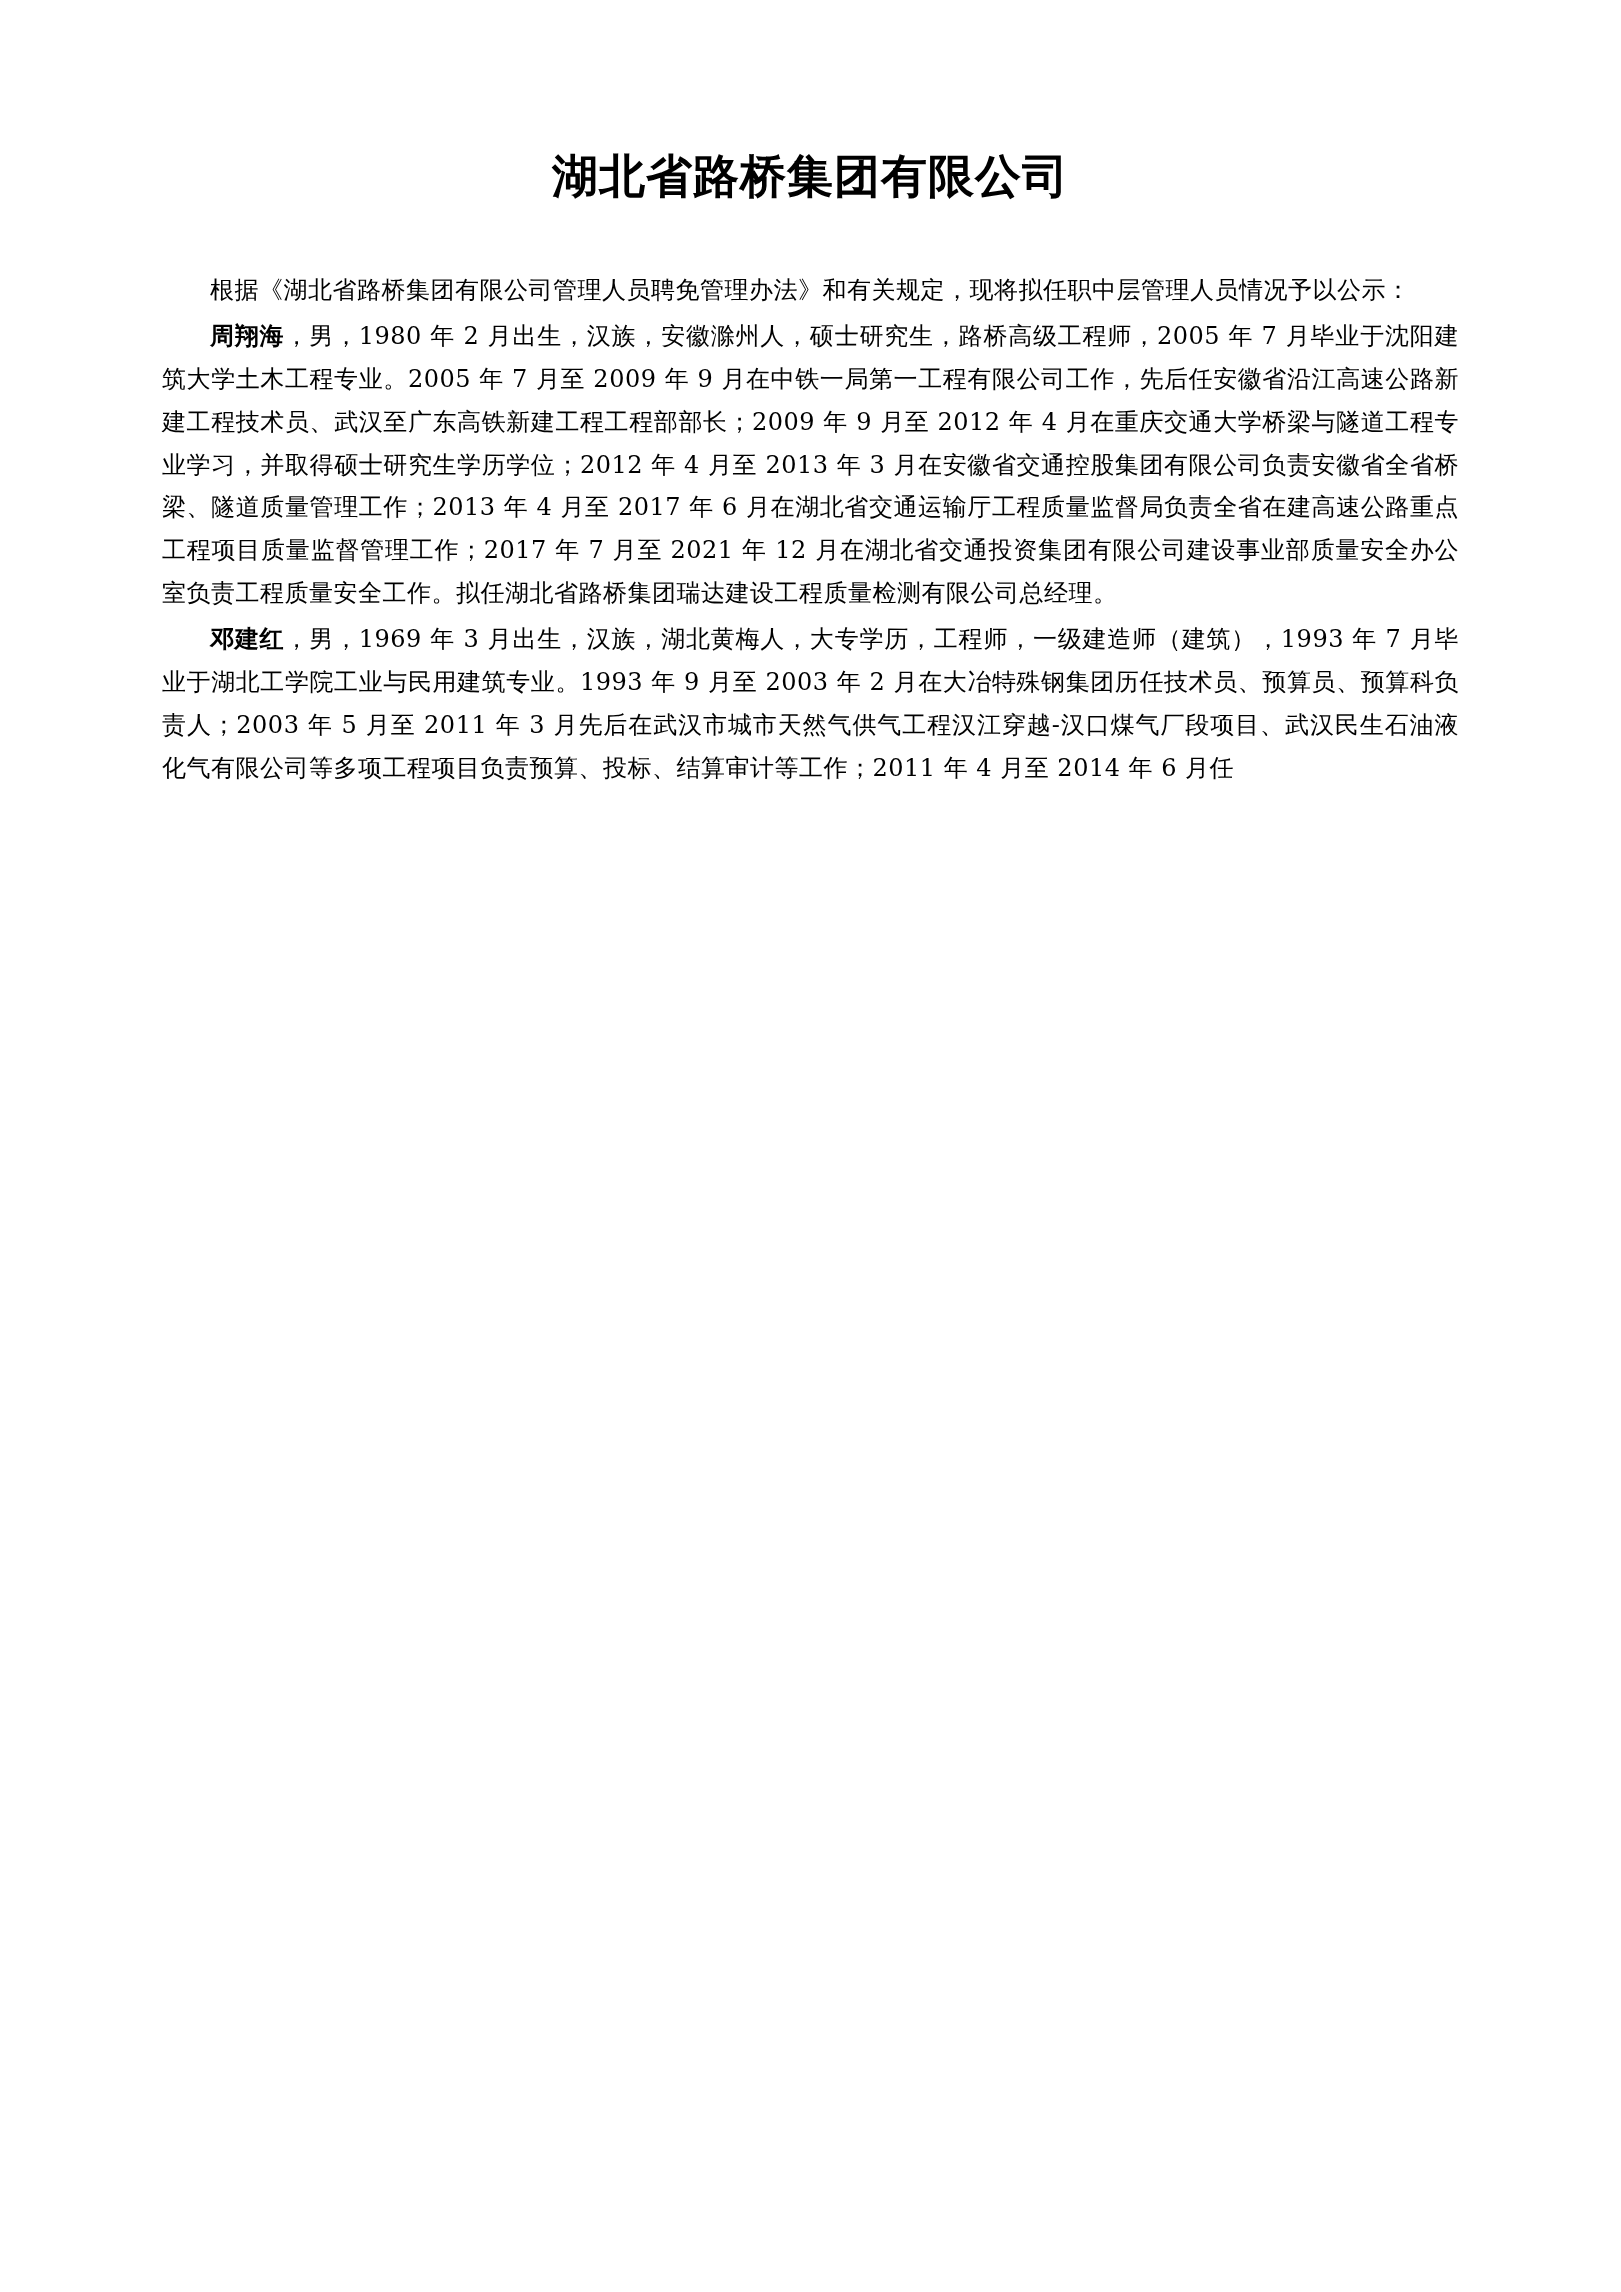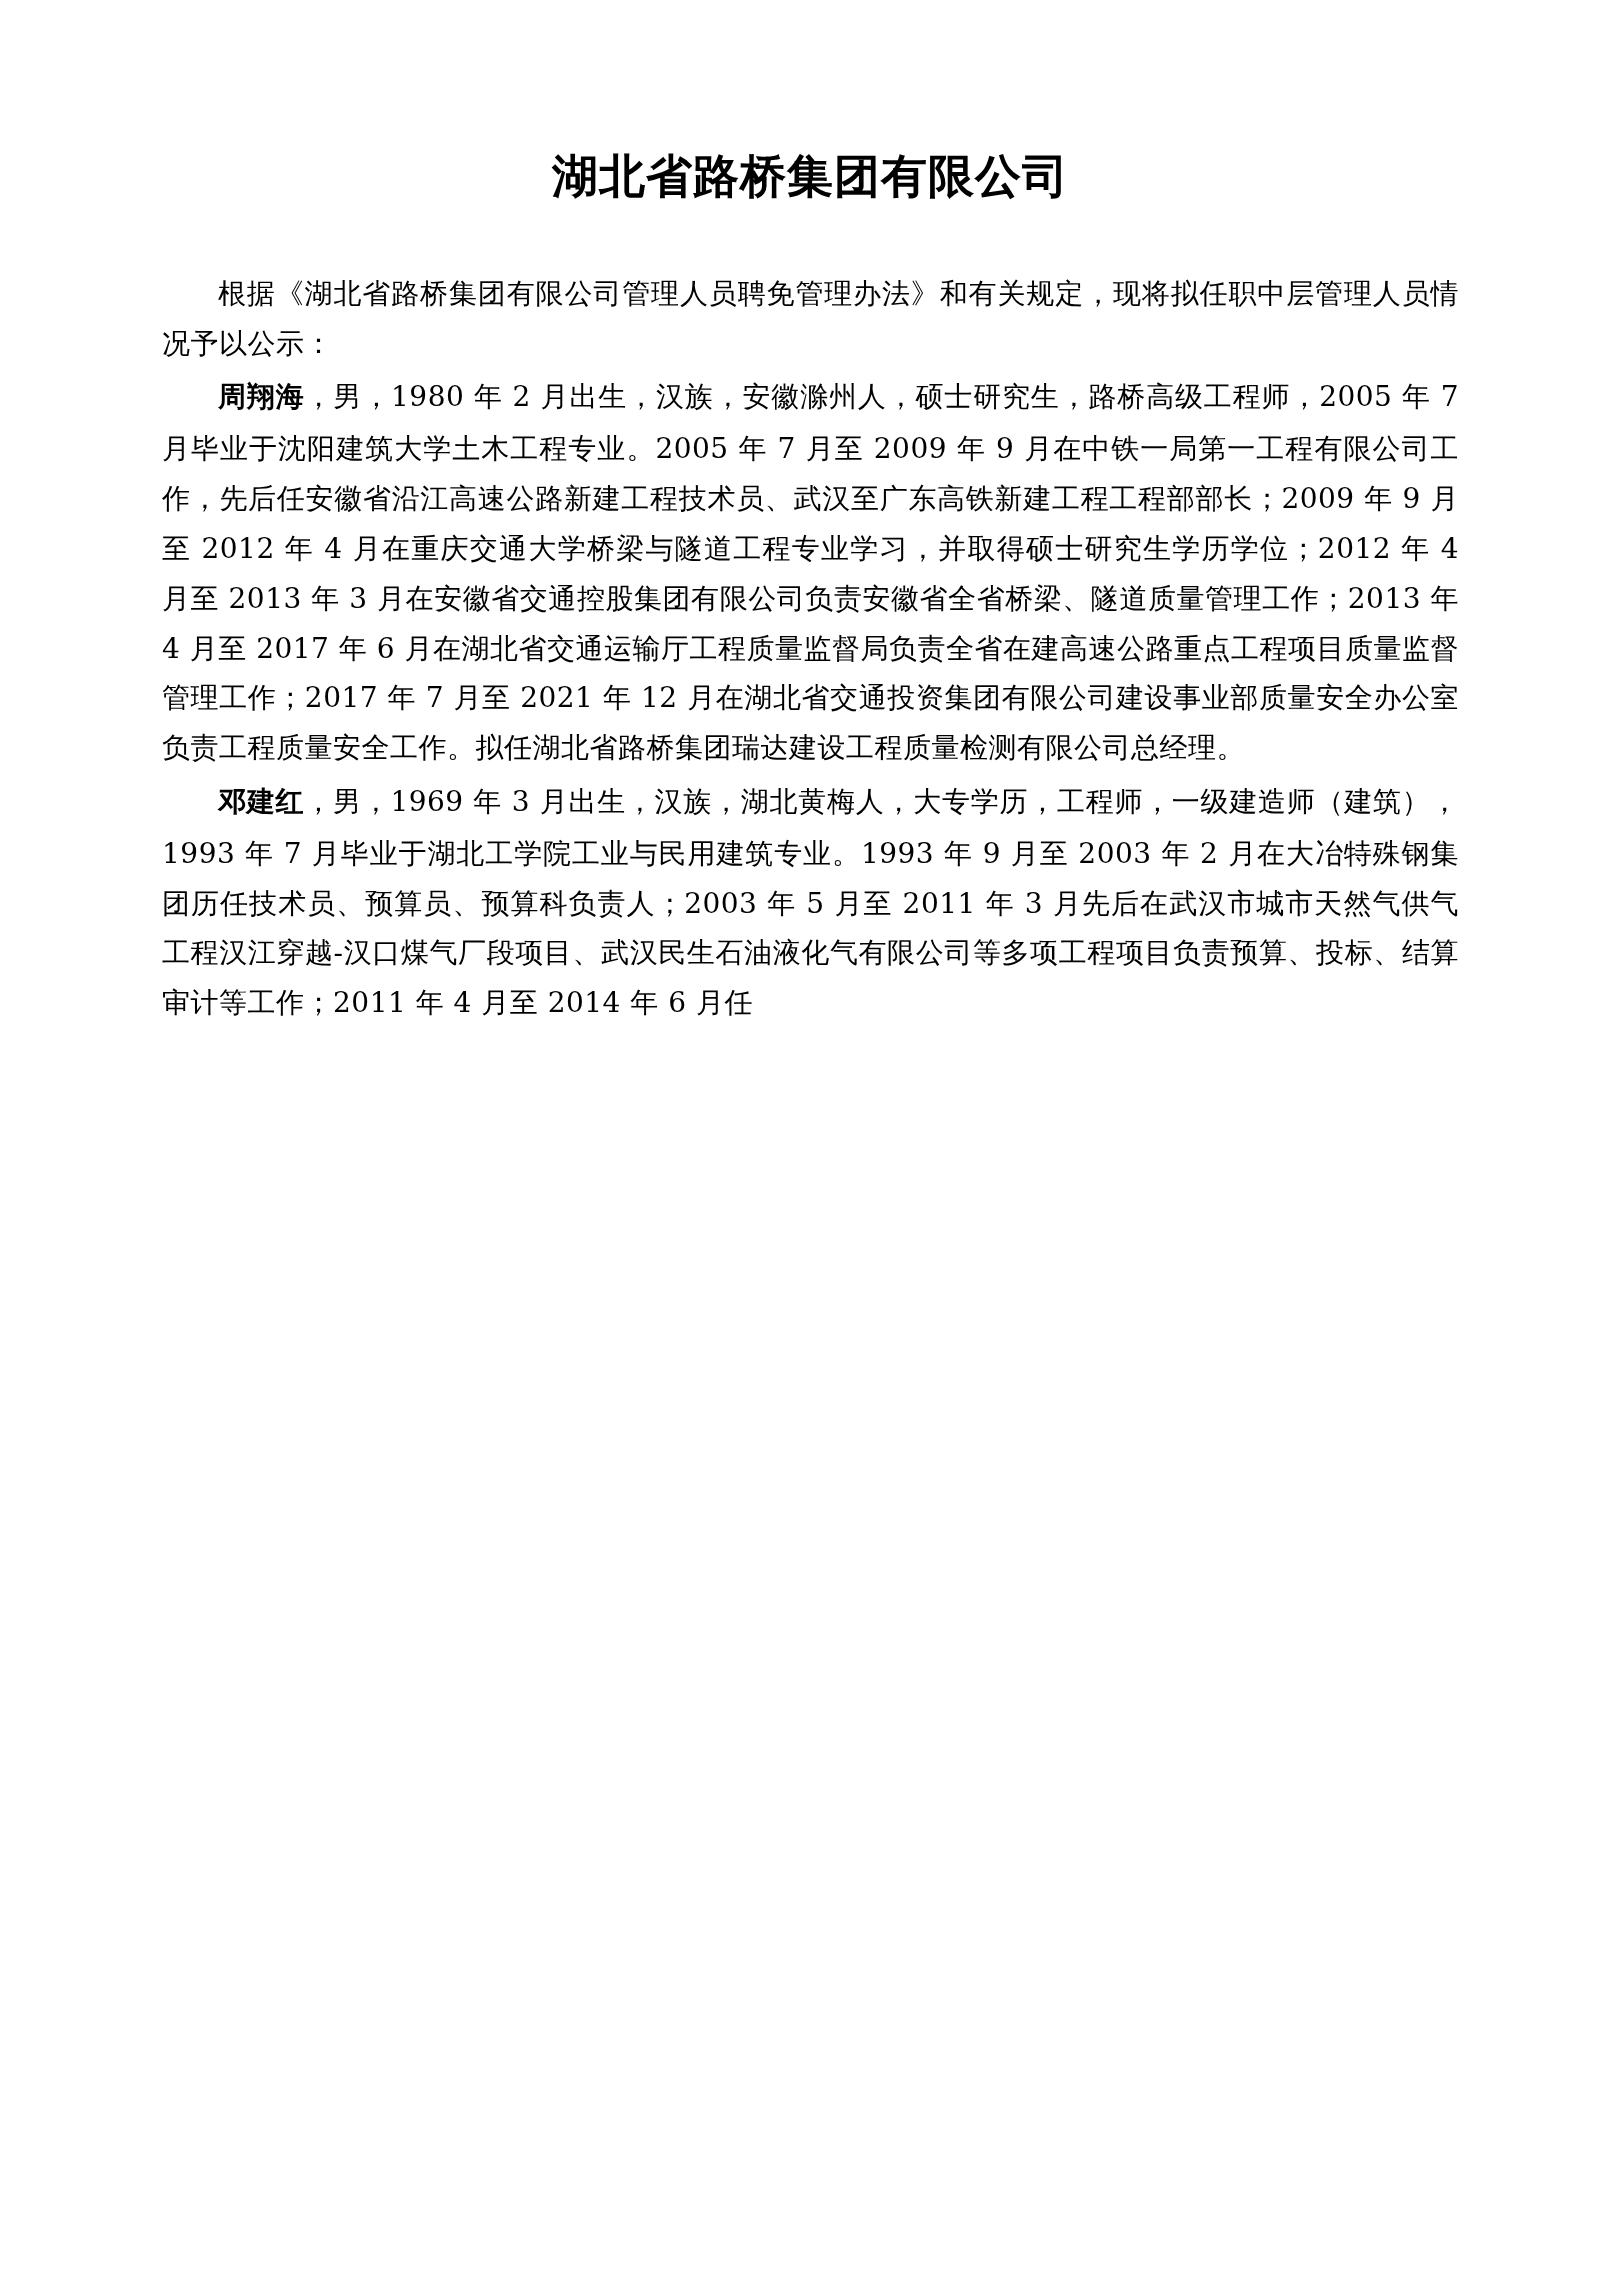--- a/index.html
+++ b/index.html
@@ -28,30 +28,30 @@
     font-size: 46px;
     line-height: 1.28;
     letter-spacing: 1px;
     margin: 0 0 63px 0;
     color: #000;
   }
   .doc-title .line {
     display: block;
   }
   .para {
-    font-size: 28px;
+    font-size: 24px;
     line-height: 1.78;
     text-align: justify;
     text-justify: inter-ideograph;
     margin: 0 0 3.9px 0;
     text-indent: 2em;
     letter-spacing: 0.5px;
   }
   .para .name {
-    font-family: Liberation Mono, monospace;
+    font-family: Liberation Sans, sans-serif;
     font-weight: bold;
   }
 </style>
 </head>
 <body>
 
 <div class="page">
 
   <h1 class="doc-title">
     <span class="line">湖北省路桥集团有限公司</span>

